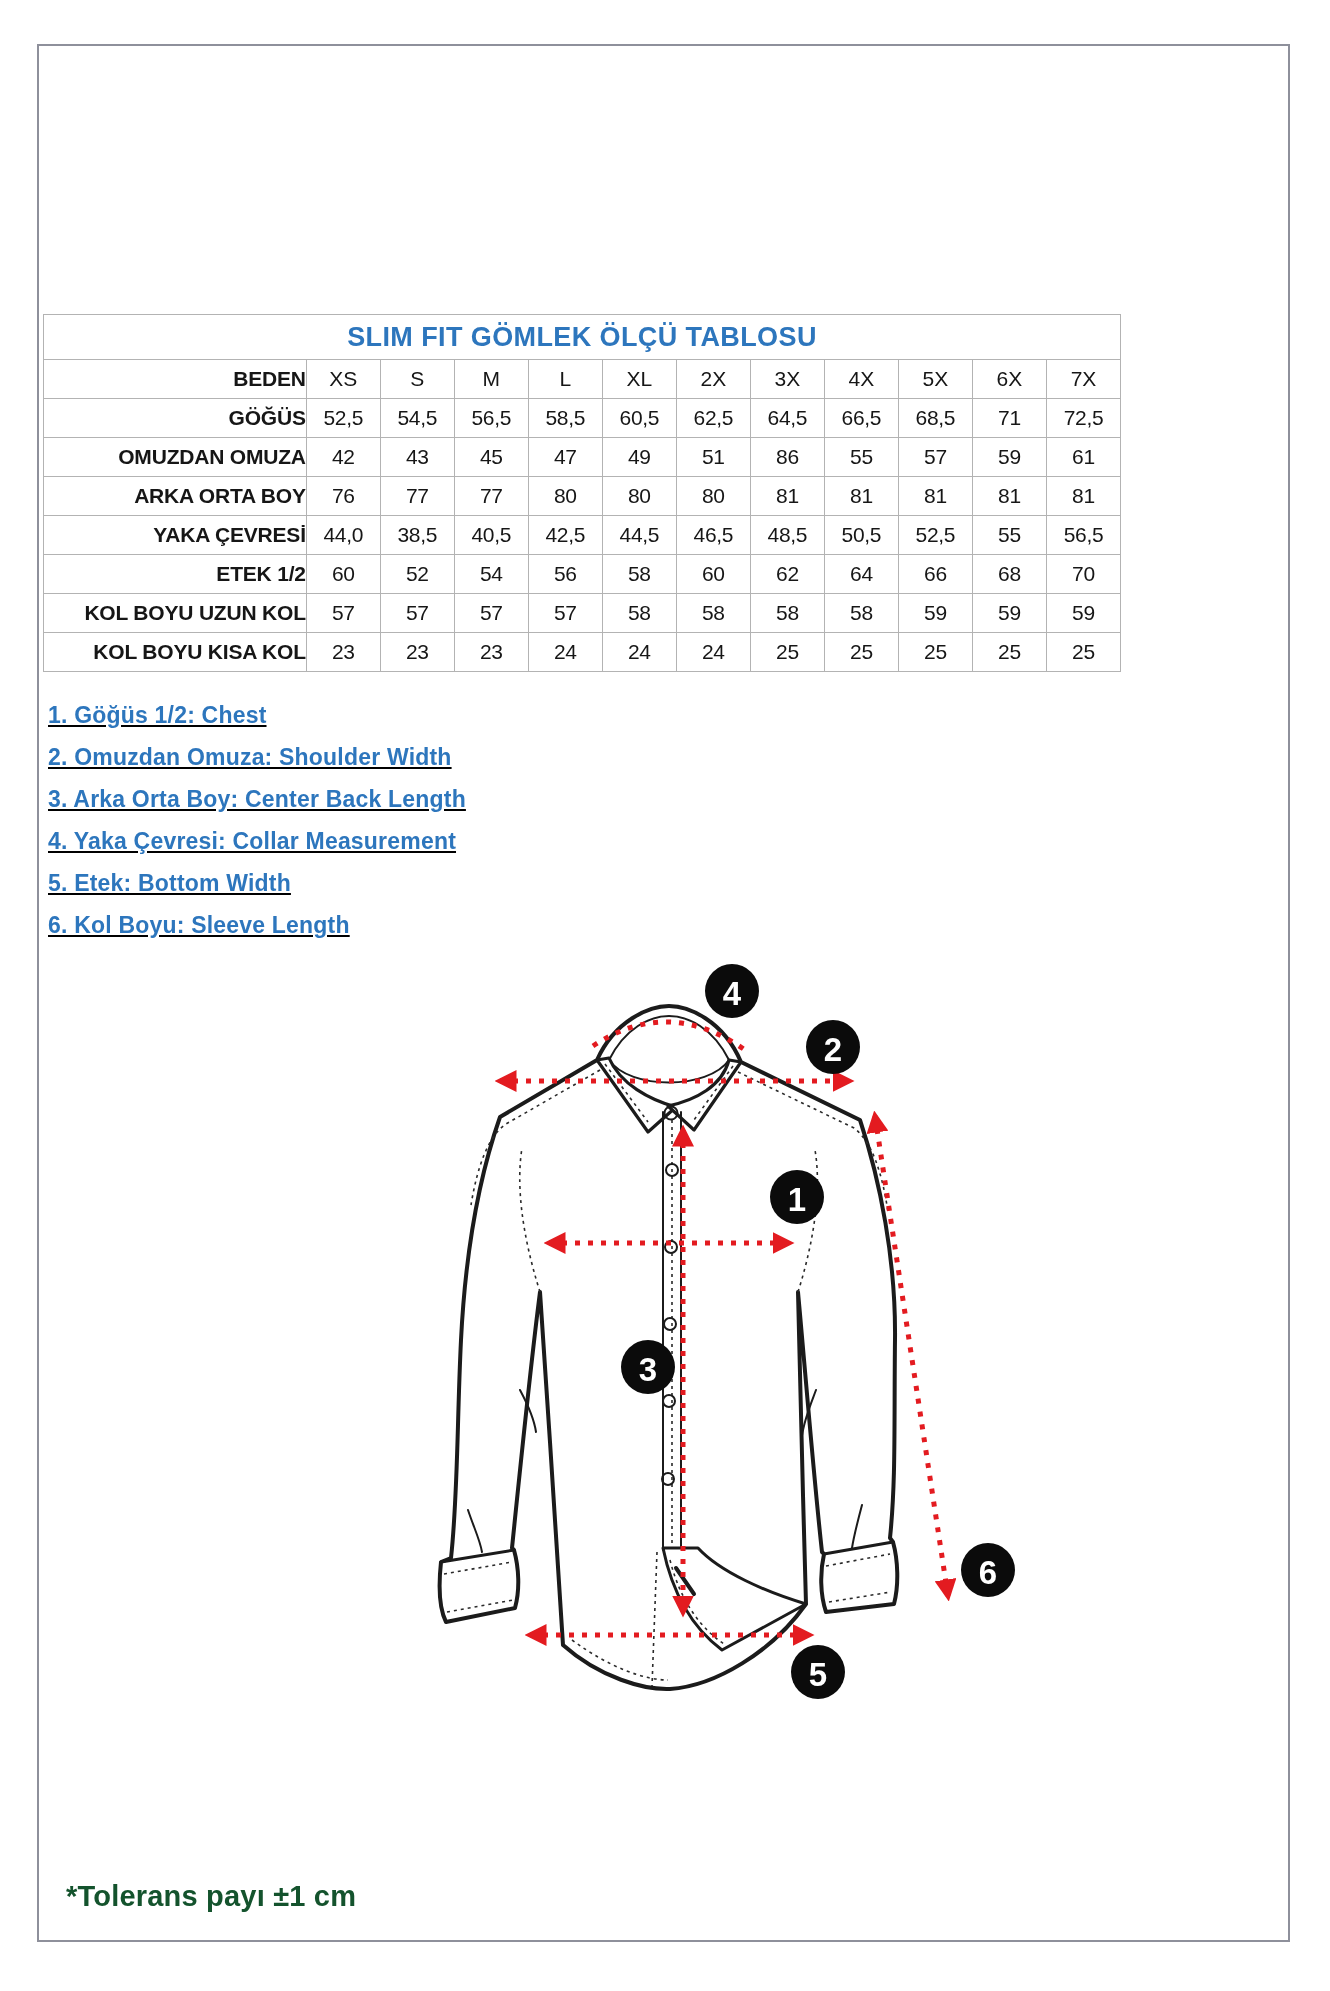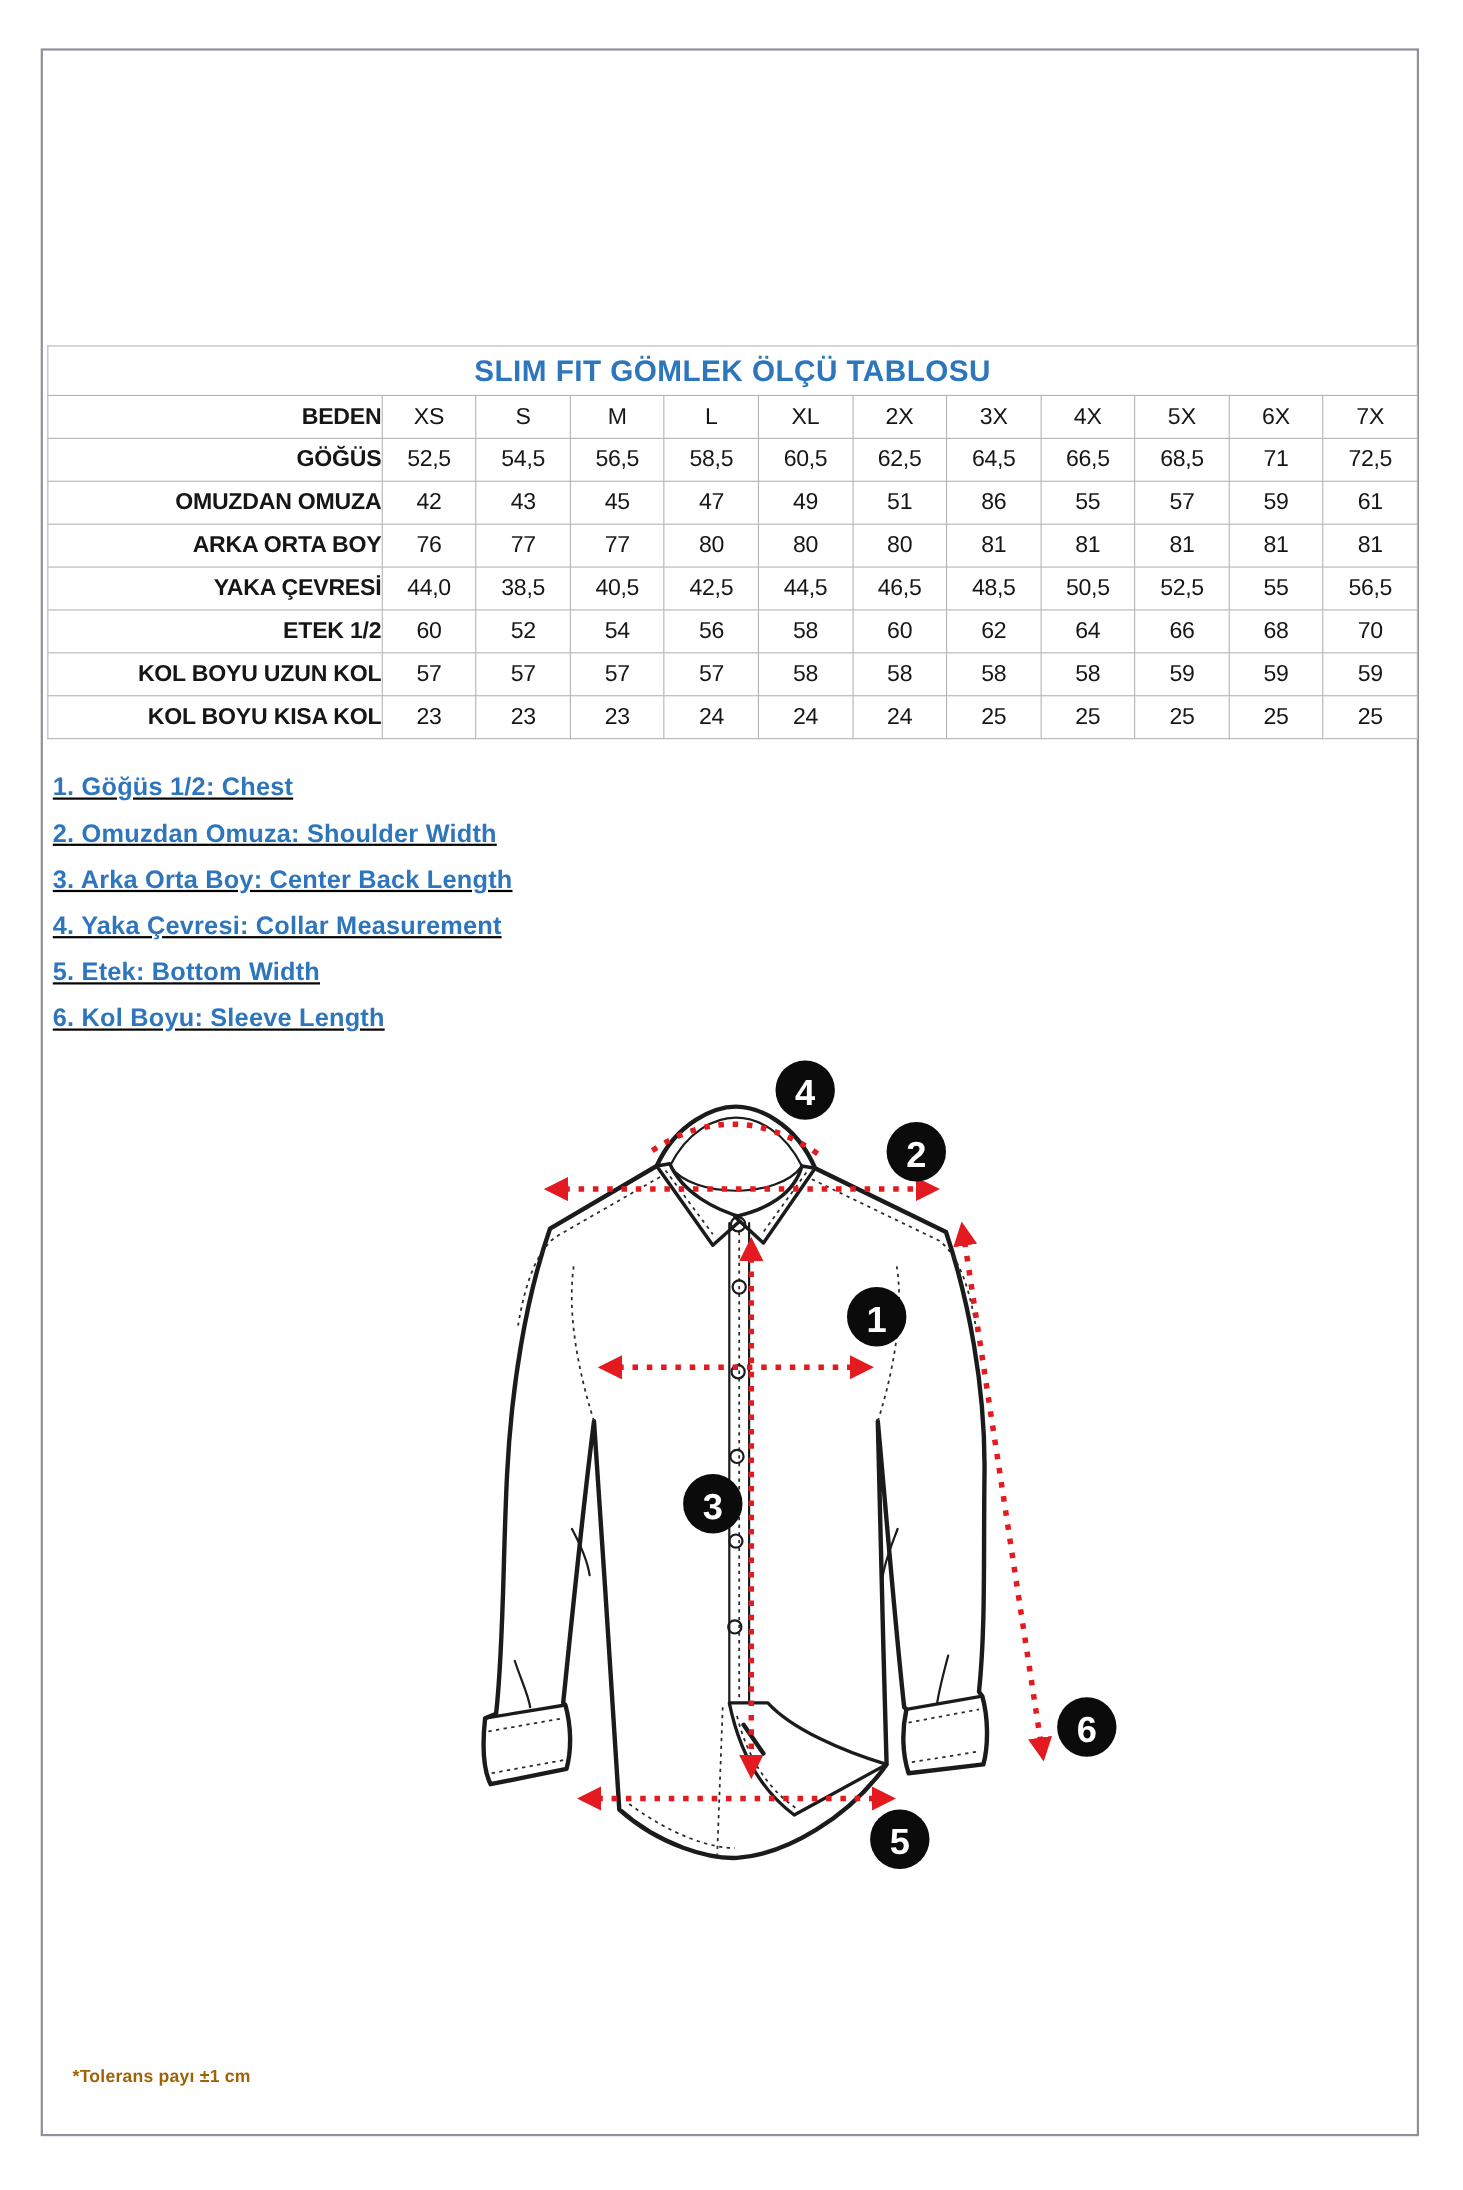--- a/index.html
+++ b/index.html
@@ -8,21 +8,21 @@
     font-family:"Liberation Sans","DejaVu Sans",sans-serif;
     -webkit-font-smoothing:antialiased;
   }
   
   .frame{
     position:absolute;left:37px;top:44px;width:1249px;height:1894px;
     border:2px solid #8e909b;pointer-events:none;
   }
   
   .size-table{
-    position:absolute;left:43px;top:314px;width:1246px;
+    position:absolute;left:43px;top:314px;width:1078px;
     border-collapse:collapse;table-layout:fixed;background:#fff;
   }
   .size-table td,.size-table th{
     border:1px solid #b3b3b3;text-align:center;vertical-align:middle;
     color:#161616;font-weight:400;padding:0;
   }
   .size-table .title-cell{
     height:44px;font-size:27px;letter-spacing:.4px;color:#2d76bd;font-weight:600;
   }
   .size-table .hrow th,.size-table .drow td{height:38px;font-size:21px;}
@@ -32,22 +32,22 @@
   .size-table .beden-cell{font-weight:700;}
   .size-table .val{font-size:22px;letter-spacing:-.3px;}
   
   .legend{position:absolute;left:48px;top:694px;text-decoration:underline;}
   .legend-item{
     font-size:23px;line-height:42px;font-weight:600;color:#2d76bd;letter-spacing:.2px;
     white-space:nowrap;
   }
   
   .footnote{
-    position:absolute;left:66px;top:1880px;font-size:16px;font-weight:600;
-    color:#a16207;letter-spacing:.2px;
+    position:absolute;left:66px;top:1880px;font-size:29px;font-weight:600;
+    color:#14532d;letter-spacing:.2px;
   }
   
   .diagram{position:absolute;left:380px;top:950px;width:640px;height:800px;}
   .outline{fill:#ffffff;stroke:#1b1b1b;stroke-width:4;stroke-linejoin:round;}
   .ln{fill:none;stroke:#1b1b1b;stroke-width:3;stroke-linecap:round;}
   .ln2{fill:none;stroke:#1b1b1b;stroke-width:2;stroke-linecap:round;}
   .stitch{fill:none;stroke:#2a2a2a;stroke-width:1.6;stroke-dasharray:3 4;}
   .redarrow{fill:none;stroke:#e31b20;stroke-width:5;stroke-dasharray:5 8;}
   .badge{fill:#0b0b0b;}
   .badge-num{

